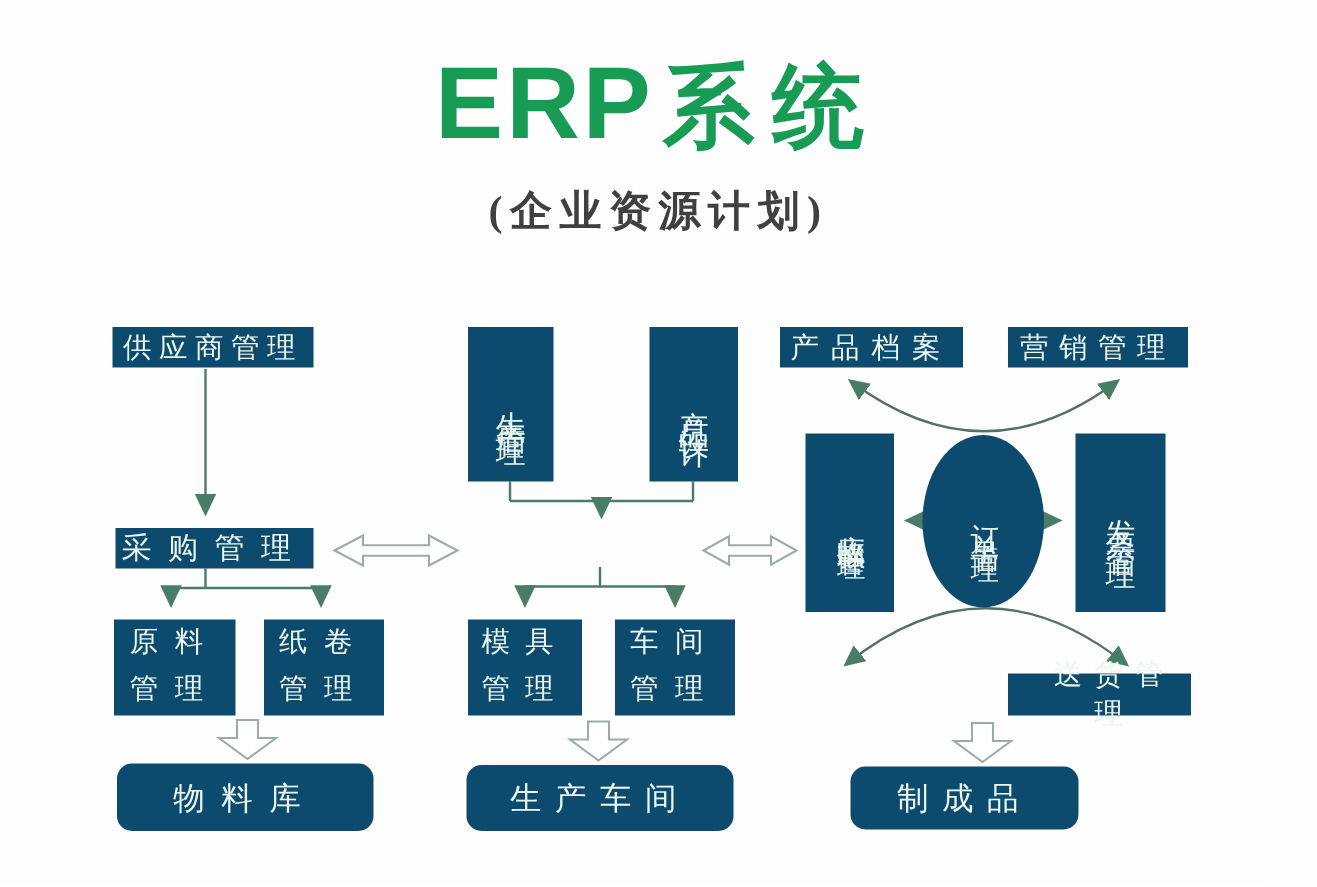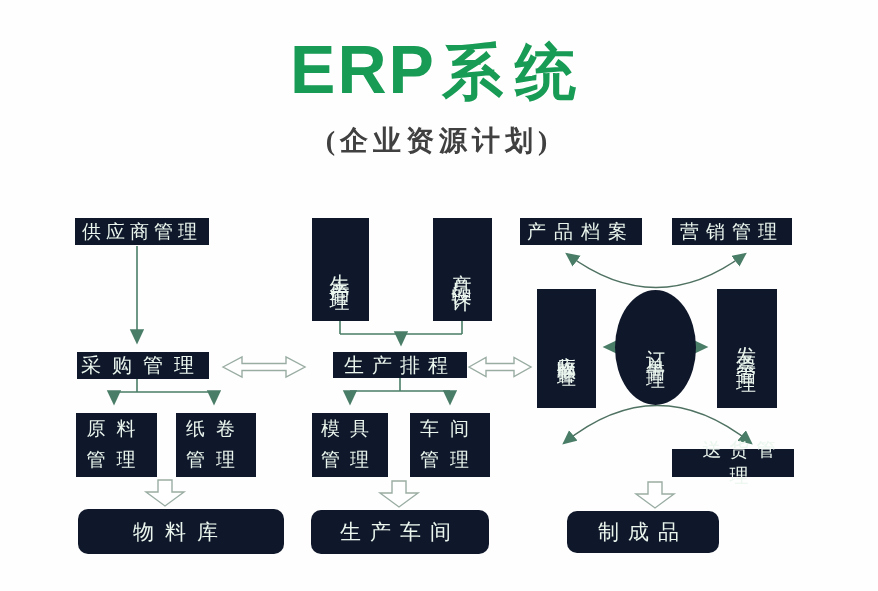--- a/index.html
+++ b/index.html
@@ -5,21 +5,21 @@
   html,body{margin:0;padding:0;background:#fff;}
   .stage{position:relative;width:878px;height:591px;background:#fefefe;overflow:hidden;
          font-family:"Liberation Serif","DejaVu Serif",serif;}
   
   .title{position:absolute;top:30px;left:0;width:100%;text-align:center;color:#179b55;white-space:nowrap;}
   .title-latin{font-family:"Liberation Sans","DejaVu Sans",sans-serif;font-weight:900;font-size:68px;letter-spacing:2px;}
   .title-cjk{font-family:"Liberation Serif","DejaVu Serif",serif;font-weight:700;font-size:61px;letter-spacing:12px;margin-left:6px;text-align:right;}
   .subtitle{position:absolute;top:122px;left:0;width:100%;text-align:center;color:#404040;
             font-size:28px;font-weight:600;letter-spacing:5px;}
   
-  .box{position:absolute;background:#0f172a;color:#eaf6ee;display:flex;align-items:center;justify-content:center;
+  .box{position:absolute;background:#0c4a6e;color:#eaf6ee;display:flex;align-items:center;justify-content:center;
        box-sizing:border-box;text-align:center;}
   .vert{writing-mode:vertical-rl;text-orientation:upright;}
   .wrap2{word-break:break-all;line-height:1.62;}
   .round{border-radius:10px;}
   
   .b-supplier     {left:75px; top:218px;width:134px;height:27px;font-size:19px;letter-spacing:5px;}
   .b-prodmgmt     {left:312px;top:218px;width:57px; height:103px;font-size:20px;letter-spacing:6px;}
   .b-design       {left:433px;top:218px;width:59px; height:103px;font-size:20px;letter-spacing:6px;}
   .b-archive      {left:520px;top:218px;width:122px;height:27px;font-size:19px;letter-spacing:8px;}
   .b-marketing    {left:672px;top:218px;width:120px;height:27px;font-size:19px;letter-spacing:7px;}
@@ -27,21 +27,21 @@
   .b-scheduling   {left:333px;top:352px;width:134px;height:26px;font-size:20px;letter-spacing:8px;}
   .b-receivables  {left:537px;top:289px;width:59px; height:119px;font-size:19px;letter-spacing:3px;}
   .b-order        {left:615px;top:290px;width:81px; height:115px;font-size:19px;letter-spacing:7px;border-radius:50%;}
   .b-invoice      {left:717px;top:289px;width:60px; height:119px;font-size:20px;letter-spacing:9px;}
   .b-raw          {left:76px; top:413px;width:81px; height:64px;font-size:19px;letter-spacing:11px;}
   .b-paper        {left:176px;top:413px;width:80px; height:64px;font-size:19px;letter-spacing:11px;}
   .b-mold         {left:312px;top:413px;width:76px; height:64px;font-size:19px;letter-spacing:10px;}
   .b-workshop     {left:410px;top:413px;width:80px; height:64px;font-size:19px;letter-spacing:11px;}
   .b-fgmgmt       {left:520px;top:449px;width:123px;height:28px;font-size:19px;letter-spacing:5px;}
   .b-delivery     {left:672px;top:449px;width:122px;height:28px;font-size:19px;letter-spacing:8px;padding-left:20px;}
-  .b-warehouse    {left:78px; top:509px;width:206px;height:45px;font-size:21px;letter-spacing:11px;}
+  .b-warehouse    {left:78px; top:509px;width:171px;height:45px;font-size:21px;letter-spacing:11px;}
   .b-prodworkshop {left:311px;top:510px;width:178px;height:44px;font-size:21px;letter-spacing:9px;}
   .b-finished     {left:567px;top:511px;width:152px;height:42px;font-size:21px;letter-spacing:9px;}
   
   .connectors{position:absolute;left:0;top:0;width:878px;height:591px;pointer-events:none;}
 </style>
 </head>
 <body>
 
 <div class="stage">
 
@@ -87,21 +87,20 @@
     <polygon points="648,482 662,482 662,494 674,494 655,508 636,494 648,494" fill="#ffffff" stroke="#9aada3" stroke-width="1.4"></polygon>
   </svg>
 
   <div class="box b-supplier">供应商管理</div>
   <div class="box vert b-prodmgmt">生产管理</div>
   <div class="box vert b-design">产品设计</div>
   <div class="box b-archive">产品档案</div>
   <div class="box b-marketing">营销管理</div>
 
   <div class="box b-purchasing">采购管理</div>
-  <div class="box b-scheduling">生产排程</div>
 
   <div class="box vert b-receivables">应收款管理</div>
   <div class="box vert b-order">订单管理</div>
   <div class="box vert b-invoice">发票管理</div>
 
   <div class="box wrap2 b-raw">原料管理</div>
   <div class="box wrap2 b-paper">纸卷管理</div>
   <div class="box wrap2 b-mold">模具管理</div>
   <div class="box wrap2 b-workshop">车间管理</div>
 

